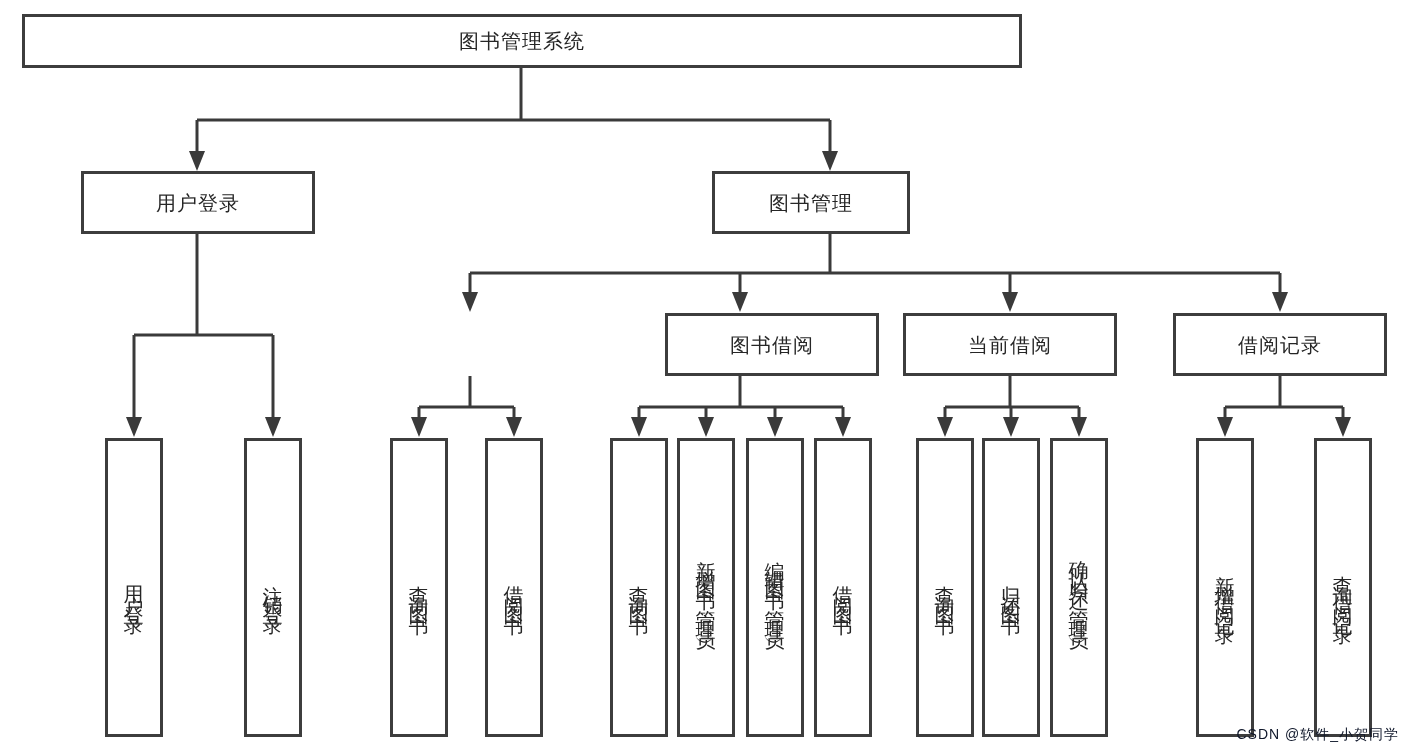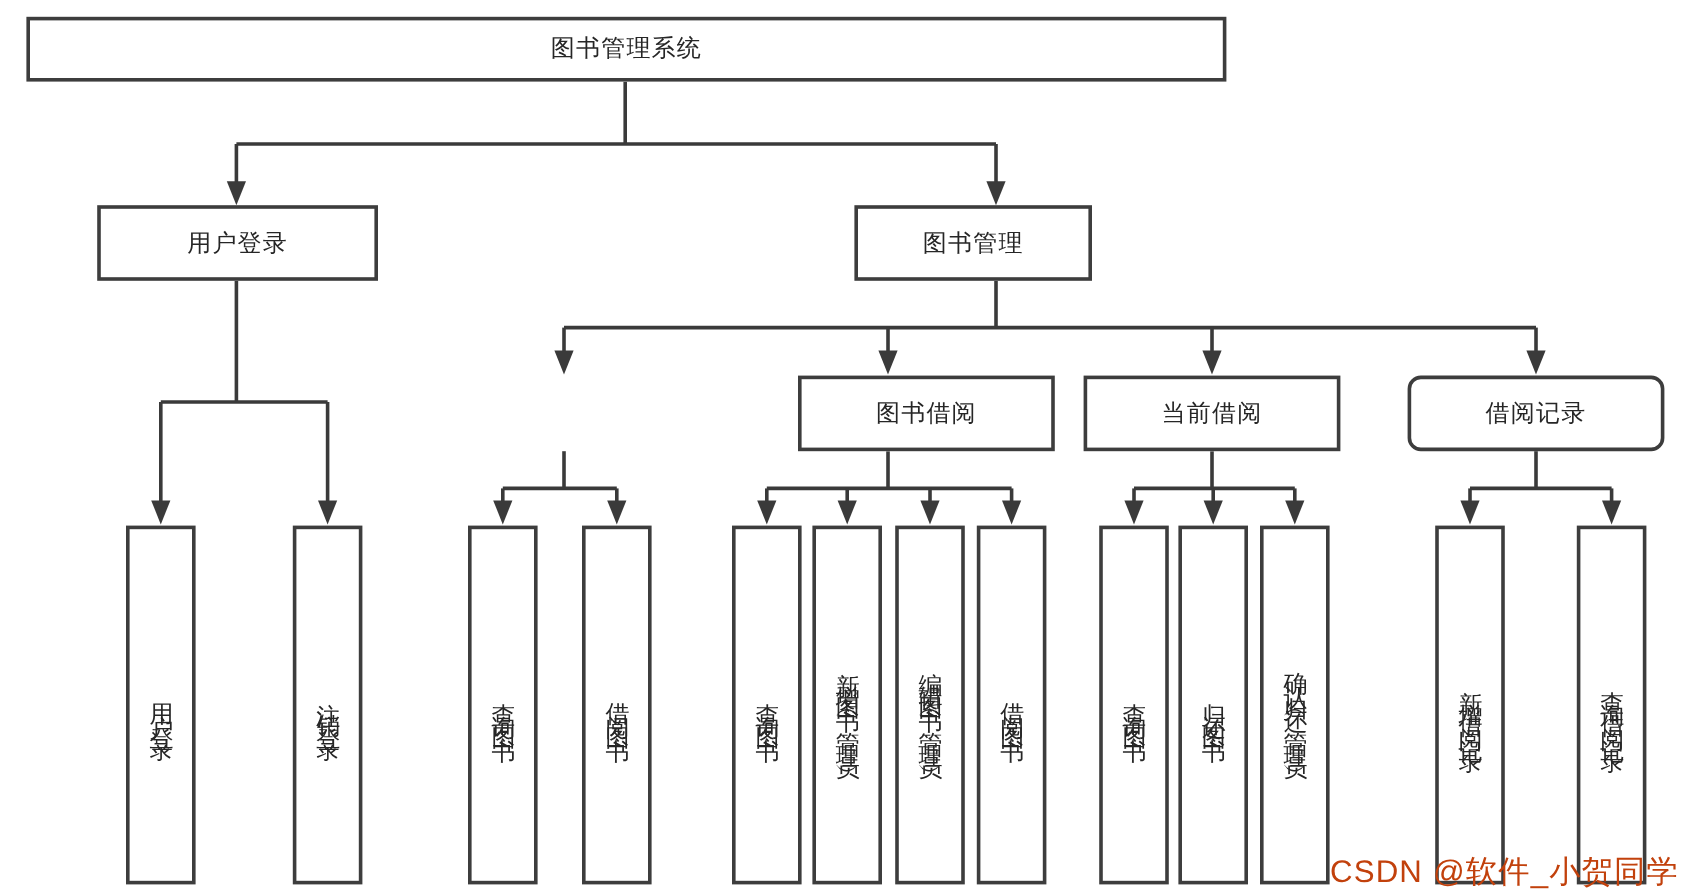--- a/index.html
+++ b/index.html
@@ -38,22 +38,22 @@
   }
   .node.v {
     writing-mode: vertical-rl;
     letter-spacing: 10px;
     padding-top: 4px;
   }
   .watermark {
     position: absolute;
     right: 6px;
     bottom: 3px;
-    font-size: 26px;
-    color: #c2410c;
+    font-size: 14px;
+    color: #0f172a;
     z-index: 3;
     letter-spacing: 1px;
     white-space: nowrap;
   }
 </style>
 </head>
 <body>
 
 <div class="canvas">
 
@@ -112,21 +112,21 @@
       <polygon points="1335,417 1351,417 1343,437" fill="#3a3a3a"></polygon>
     </svg>
 
   <div class="node" style="left:22px; top:14px; width:1000px; height:54px;">图书管理系统</div>
 
   <div class="node" style="left:81px; top:171px; width:234px; height:63px;">用户登录</div>
   <div class="node" style="left:712px; top:171px; width:198px; height:63px;">图书管理</div>
 
   <div class="node" style="left:633px; top:313px; width:214px; height:63px;margin-left:32px;">图书借阅</div>
   <div class="node" style="left:903px; top:313px; width:214px; height:63px;">当前借阅</div>
-  <div class="node" style="left:1173px; top:313px; width:214px; height:63px;border-radius:11px;">借阅记录</div>
+  <div class="node" style="left:1173px; top:313px; width:214px; height:63px;">借阅记录</div>
 
   <div class="node v" style="left:105px; top:438px; width:58px; height:299px;">用户登录</div>
   <div class="node v" style="left:244px; top:438px; width:58px; height:299px;">注销登录</div>
 
   <div class="node v" style="left:390px; top:438px; width:58px; height:299px;">查询图书</div>
   <div class="node v" style="left:485px; top:438px; width:58px; height:299px;">借阅图书</div>
 
   <div class="node v" style="left:610px; top:438px; width:58px; height:299px;">查询图书</div>
   <div class="node v" style="left:677px; top:438px; width:58px; height:299px;">新增图书（管理员）</div>
   <div class="node v" style="left:746px; top:438px; width:58px; height:299px;">编辑图书（管理员）</div>

